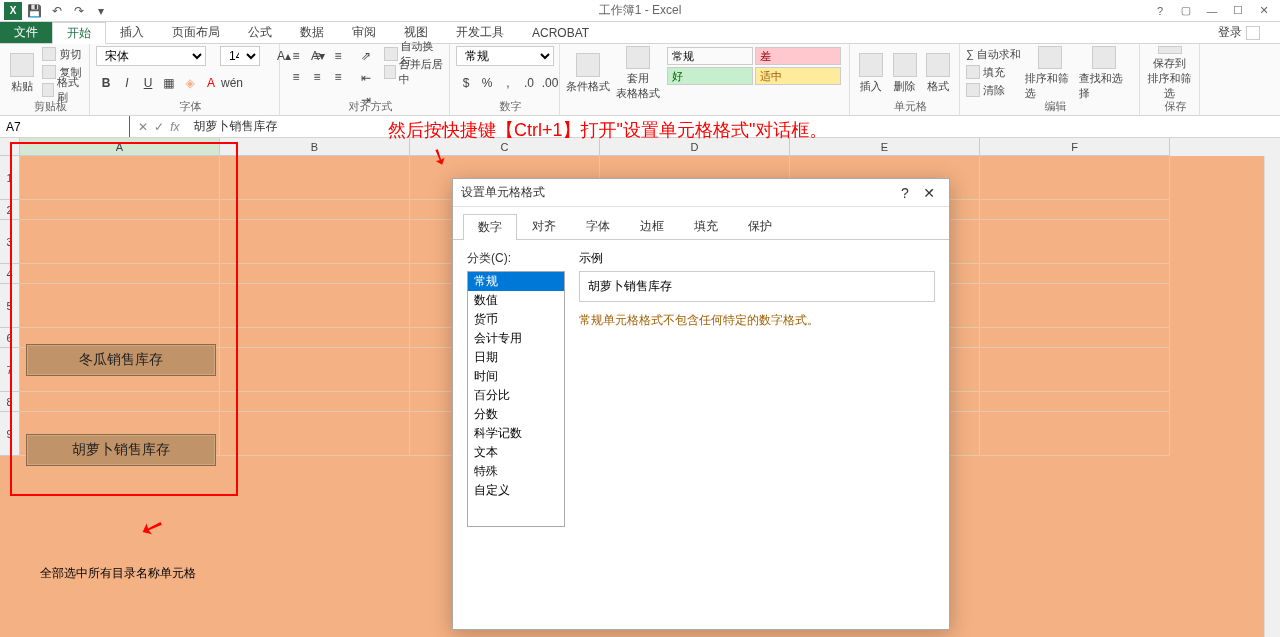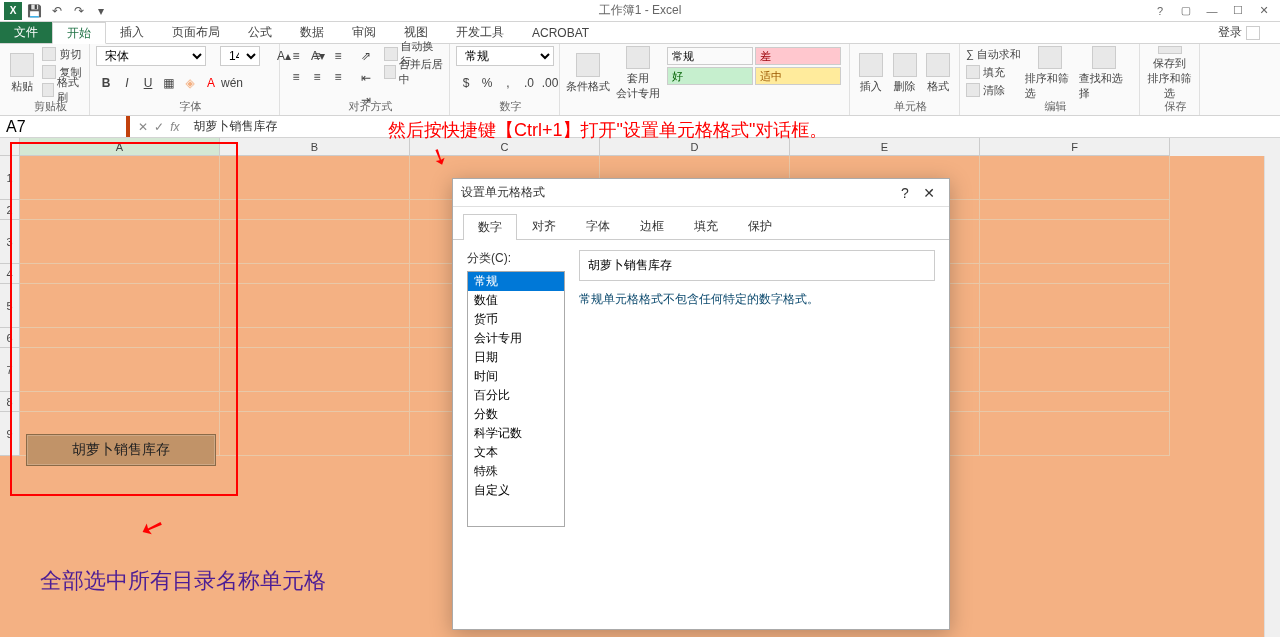--- a/index.html
+++ b/index.html
@@ -37,21 +37,21 @@
 .fbtn { width: 20px; height: 20px; border: 1px solid transparent; display: flex; align-items: center; justify-content: center; font-size: 12px; cursor: pointer; color: #444; }
 .align-grid { display: grid; grid-template-columns: repeat(3, 20px); gap: 1px; }
 .style-box { display: flex; flex-direction: column; }
 .style-cell { width: 86px; height: 18px; border: 1px solid #ccc; font-size: 11px; display: flex; align-items: center; padding-left: 4px; margin: 1px; }
 .style-cell.good { background: #c6efce; color: #006100; }
 .style-cell.bad { background: #ffc7ce; color: #9c0006; }
 .style-cell.neutral { background: #ffeb9c; color: #9c5700; }
 
 
 .formula-bar { height: 22px; border-bottom: 1px solid #d4d4d4; display: flex; align-items: center; background: #fff; }
-.name-box { width: 130px; border-right: 4px solid #c2410c; padding-left: 6px; height: 100%; display: flex; align-items: center; font-size: 16px; }
+.name-box { width: 130px; border-right: 1px solid #c2410c; padding-left: 6px; height: 100%; display: flex; align-items: center; font-size: 12px; }
 .fx-btns { display: flex; gap: 6px; padding: 0 8px; color: #888; }
 .fx-input { flex: 1; padding-left: 6px; font-size: 12px; color: #333; }
 
 
 .annot-top { position: absolute; top: 118px; left: 388px; color: #ff0000; font-size: 18px; z-index: 5; }
 .arrow1 { position: absolute; top: 144px; left: 430px; color: red; font-size: 22px; z-index: 5; transform: rotate(25deg); }
 
 
 .sheet-area { position: absolute; top: 138px; left: 0; right: 0; bottom: 0; background: #f4b183; }
 .col-headers { display: flex; height: 18px; background: #f0f0f0; }
@@ -63,40 +63,40 @@
 .row-h { width: 20px; background: #f0f0f0; border-right: 1px solid #ccc; border-bottom: 1px solid #ccc; text-align: center; font-size: 11px; color: #444; display: flex; align-items: center; justify-content: center; }
 .cell { border-right: 1px solid #e8c8a8; border-bottom: 1px solid #e8c8a8; background: #f4b183; }
 
 
 .dir-btn { position: absolute; left: 26px; width: 190px; height: 32px; background: #c19368; border: 1px solid #8a6a48; display: flex; align-items: center; justify-content: center; font-size: 14px; color: #222; box-shadow: inset 0 0 0 1px rgba(255,255,255,.2); }
 
 
 .sel-box { position: absolute; border: 2px solid #ff0000; pointer-events: none; }
 
 
-.annot-bot { position: absolute; color: #4c1d95; font-size: 22px; line-height: 1.5; }
+.annot-bot { position: absolute; color: #000000; font-size: 12px; line-height: 1.5; }
 .arrow2 { position: absolute; color: red; font-size: 28px; transform: rotate(200deg); }
 
 
 .dialog { position: absolute; top: 178px; left: 452px; width: 498px; height: 452px; background: #fff; border: 1px solid #aaa; box-shadow: 0 4px 20px rgba(0,0,0,.25); z-index: 10; display: flex; flex-direction: column; }
 .dlg-title { height: 28px; display: flex; align-items: center; padding: 0 8px; font-size: 12px; color: #333; border-bottom: 1px solid #e0e0e0; }
 .dlg-title .spacer { flex: 1; }
 .dlg-close { width: 24px; text-align: center; cursor: pointer; font-size: 14px; }
 .dlg-tabs { display: flex; padding: 6px 10px 0; gap: 0; border-bottom: 1px solid #ccc; }
 .dlg-tab { padding: 4px 14px; font-size: 12px; border: 1px solid transparent; border-bottom: none; cursor: pointer; color: #333; }
 .dlg-tab.active { border-color: #ccc; background: #fff; position: relative; top: 1px; }
 .dlg-body { flex: 1; padding: 10px 14px; display: flex; gap: 14px; }
 .cat-label { font-size: 12px; color: #333; margin-bottom: 4px; }
 .cat-list { width: 98px; height: 256px; border: 1px solid #aaa; overflow: auto; font-size: 12px; }
 .cat-item { padding: 1px 6px; cursor: pointer; }
 .cat-item.sel { background: #0078d7; color: #fff; }
 .sample-area { flex: 1; }
 .sample-label { font-size: 12px; margin-bottom: 4px; }
 .sample-box { border: 1px solid #ccc; padding: 6px 8px; font-size: 12px; margin-bottom: 10px; }
-.desc { font-size: 12px; color: #0c4a6e; }
+.desc { font-size: 12px; color: #a16207; }
 .dlg-footer { height: 42px; border-top: 1px solid #e0e0e0; display: flex; align-items: center; justify-content: flex-end; gap: 10px; padding-right: 14px; }
 .dlg-btn { width: 72px; height: 24px; border: 1px solid #aaa; background: #f0f0f0; font-size: 12px; cursor: pointer; }
 
 .scrollbar-v { position: absolute; right: 0; top: 156px; bottom: 0; width: 16px; background: #f0f0f0; border-left: 1px solid #ddd; }
 </style>
 </head>
 <body>
 
 <div class="titlebar">
   <div class="qat">
@@ -226,21 +226,21 @@
   </div>
   <div class="group" style="width:290px">
     <div class="group-body">
       <div class="big-btn" style="width:44px">
           <div class="ico"></div>
           <span>条件格式</span>
         </div>
       <div class="big-btn" style="width:48px">
           <div class="ico"></div>
           <span style="white-space:pre-line;text-align:center">套用
-会计专用</span>
+表格格式</span>
         </div>
       <div class="style-box">
         <div style="display:flex">
           <div class="style-cell">常规</div>
           <div class="style-cell bad">差</div>
         </div>
         <div style="display:flex">
           <div class="style-cell good">好</div>
           <div class="style-cell neutral">适中</div>
         </div>
@@ -403,20 +403,21 @@
         <div class="row-h" style="height: 44px;">9</div>
         <div class="cell" style="width: 200px; height: 44px;"></div>
         <div class="cell" style="width: 190px; height: 44px;"></div>
         <div class="cell" style="width: 190px; height: 44px;"></div>
         <div class="cell" style="width: 190px; height: 44px;"></div>
         <div class="cell" style="width: 190px; height: 44px;"></div>
         <div class="cell" style="width: 190px; height: 44px;"></div>
       </div>
     </div>
 
+  <div class="dir-btn" style="top:206px">冬瓜销售库存</div>
   <div class="dir-btn" style="top:296px">胡萝卜销售库存</div>
 
   <div class="sel-box" style="top:4px;left:10px;width:228px;height:354px"></div>
 
   <div class="arrow2" style="top:374px;left:140px">➚</div>
   <div class="annot-bot" style="top:426px;left:40px">
     <div>全部选中所有目录名称单元格</div>
   </div>
 </div>
 
@@ -449,17 +450,18 @@
           <div class="cat-item">时间</div>
           <div class="cat-item">百分比</div>
           <div class="cat-item">分数</div>
           <div class="cat-item">科学记数</div>
           <div class="cat-item">文本</div>
           <div class="cat-item">特殊</div>
           <div class="cat-item">自定义</div>
         </div>
     </div>
     <div class="sample-area">
+      <div class="sample-label">示例</div>
       <div class="sample-box">胡萝卜销售库存</div>
       <div class="desc">常规单元格格式不包含任何特定的数字格式。</div>
     </div>
   </div>
 </div>
 
 </body></html>

